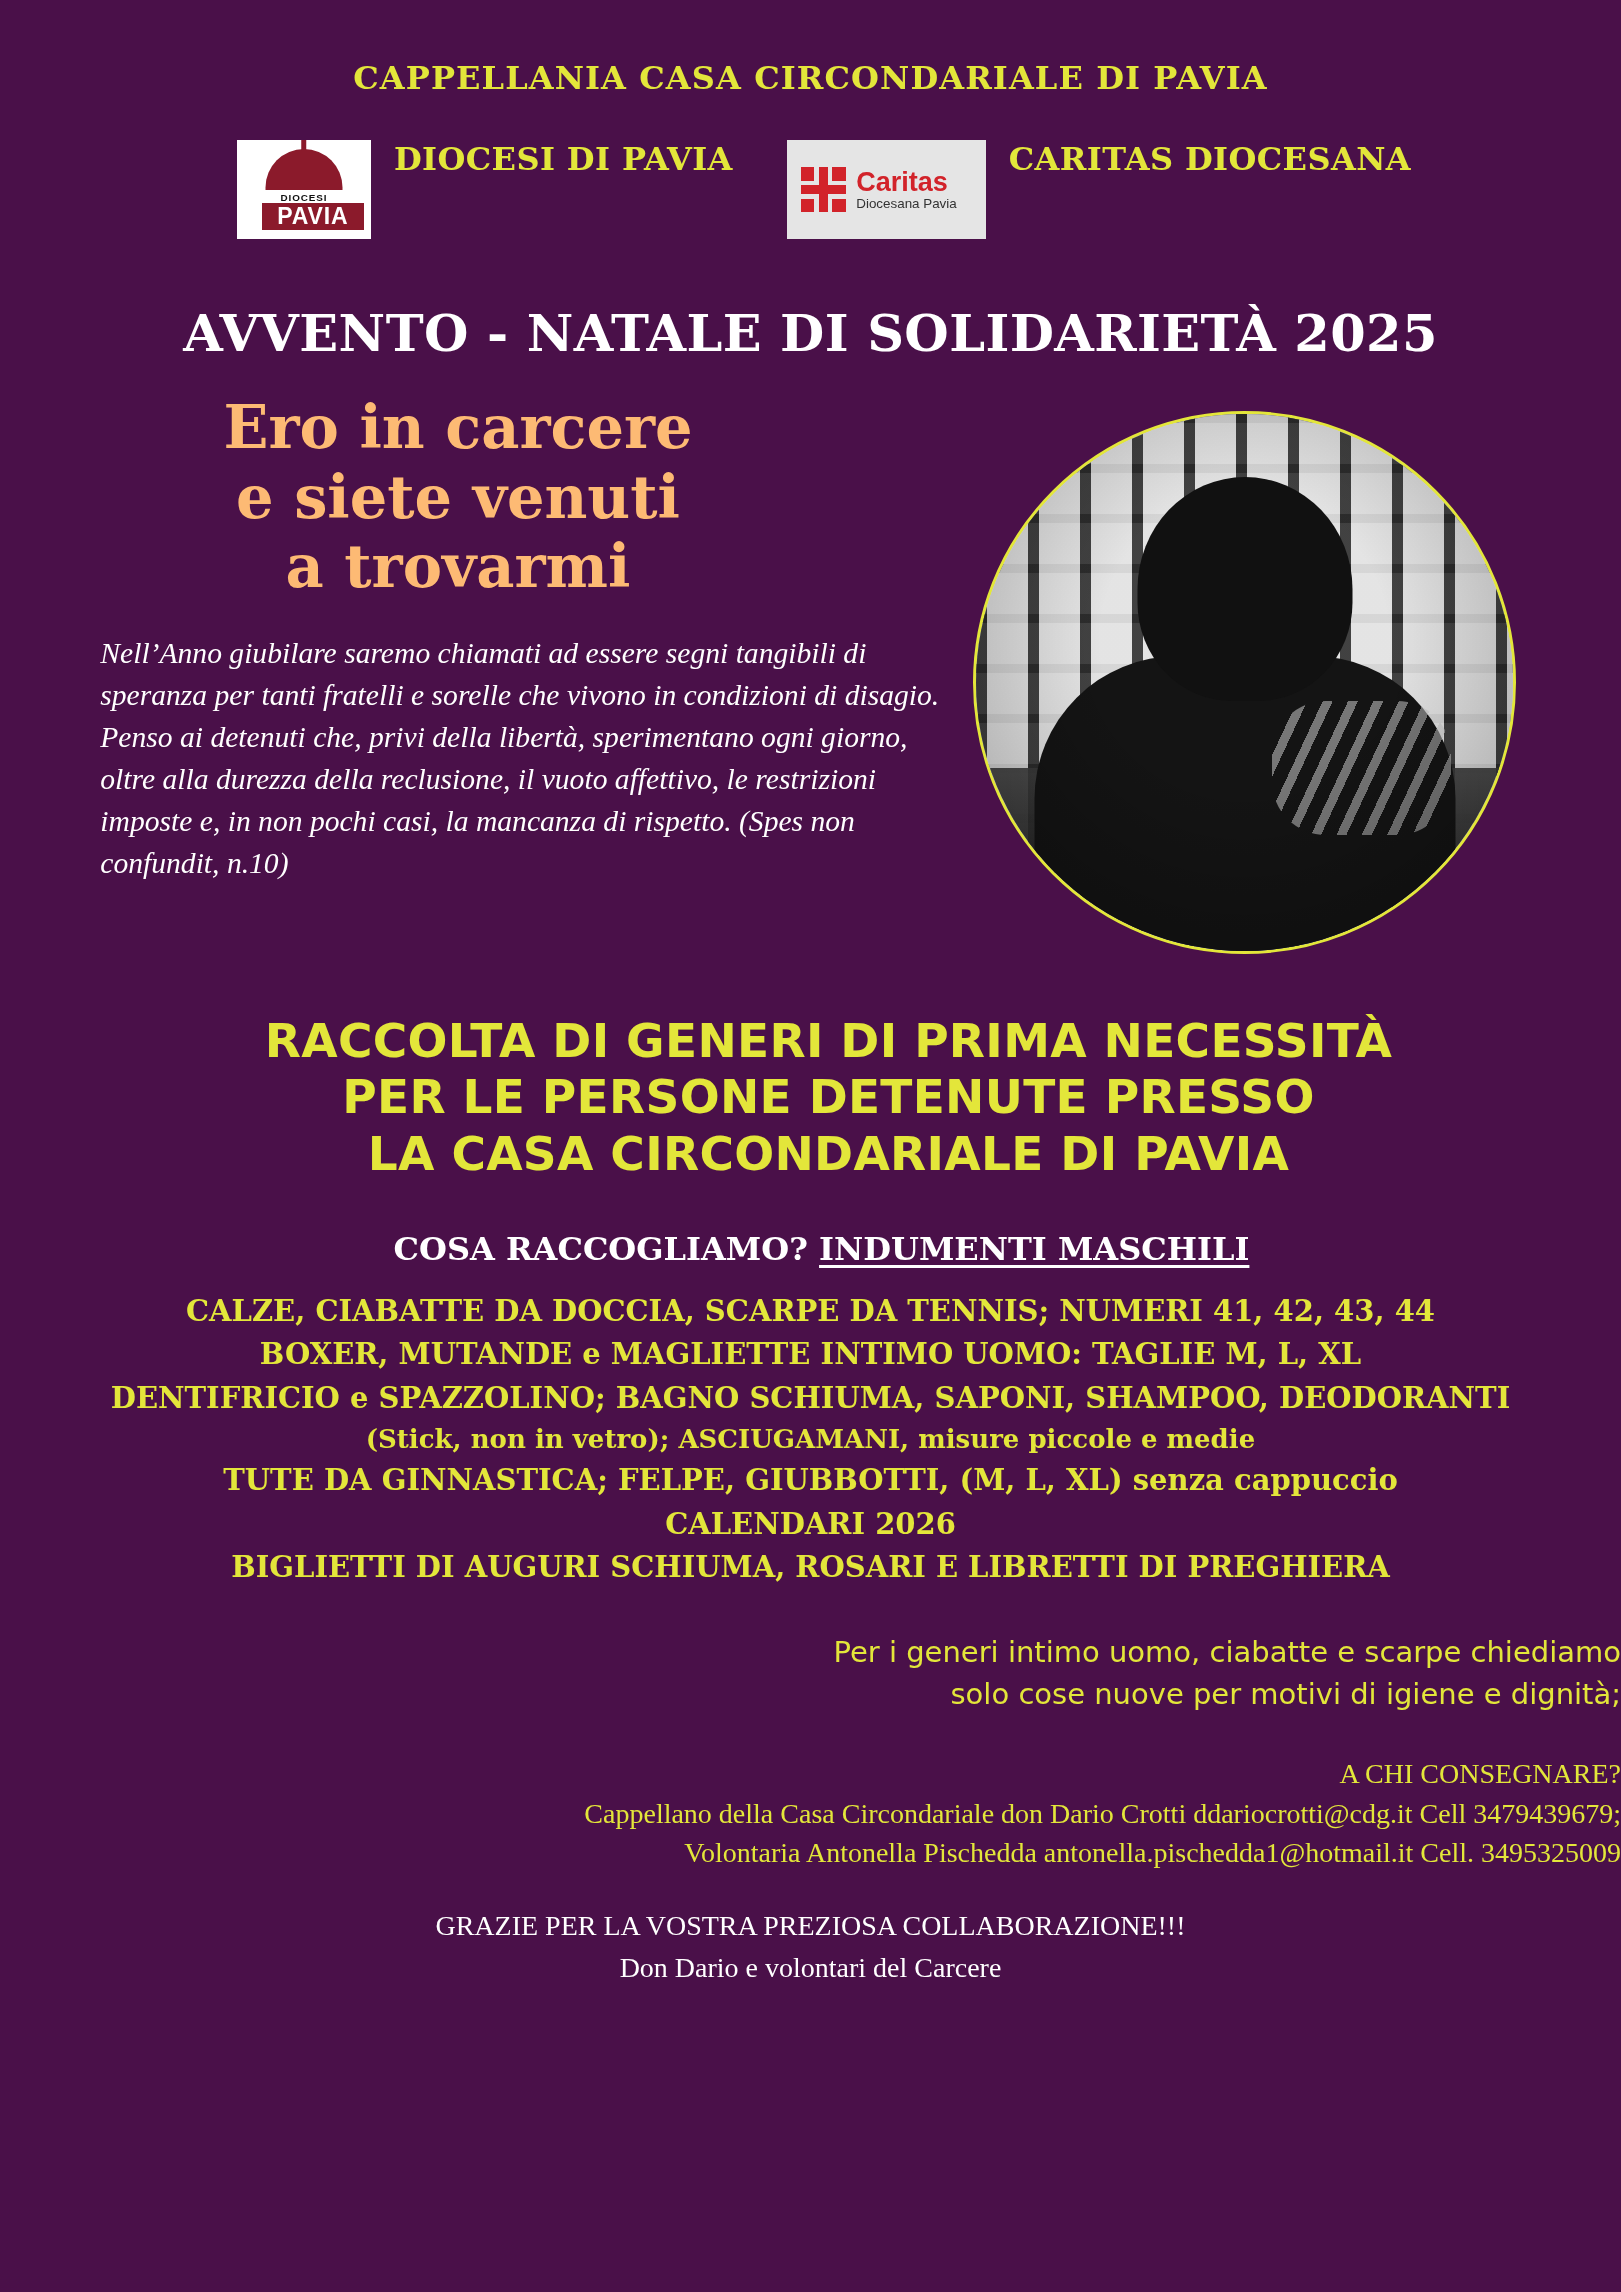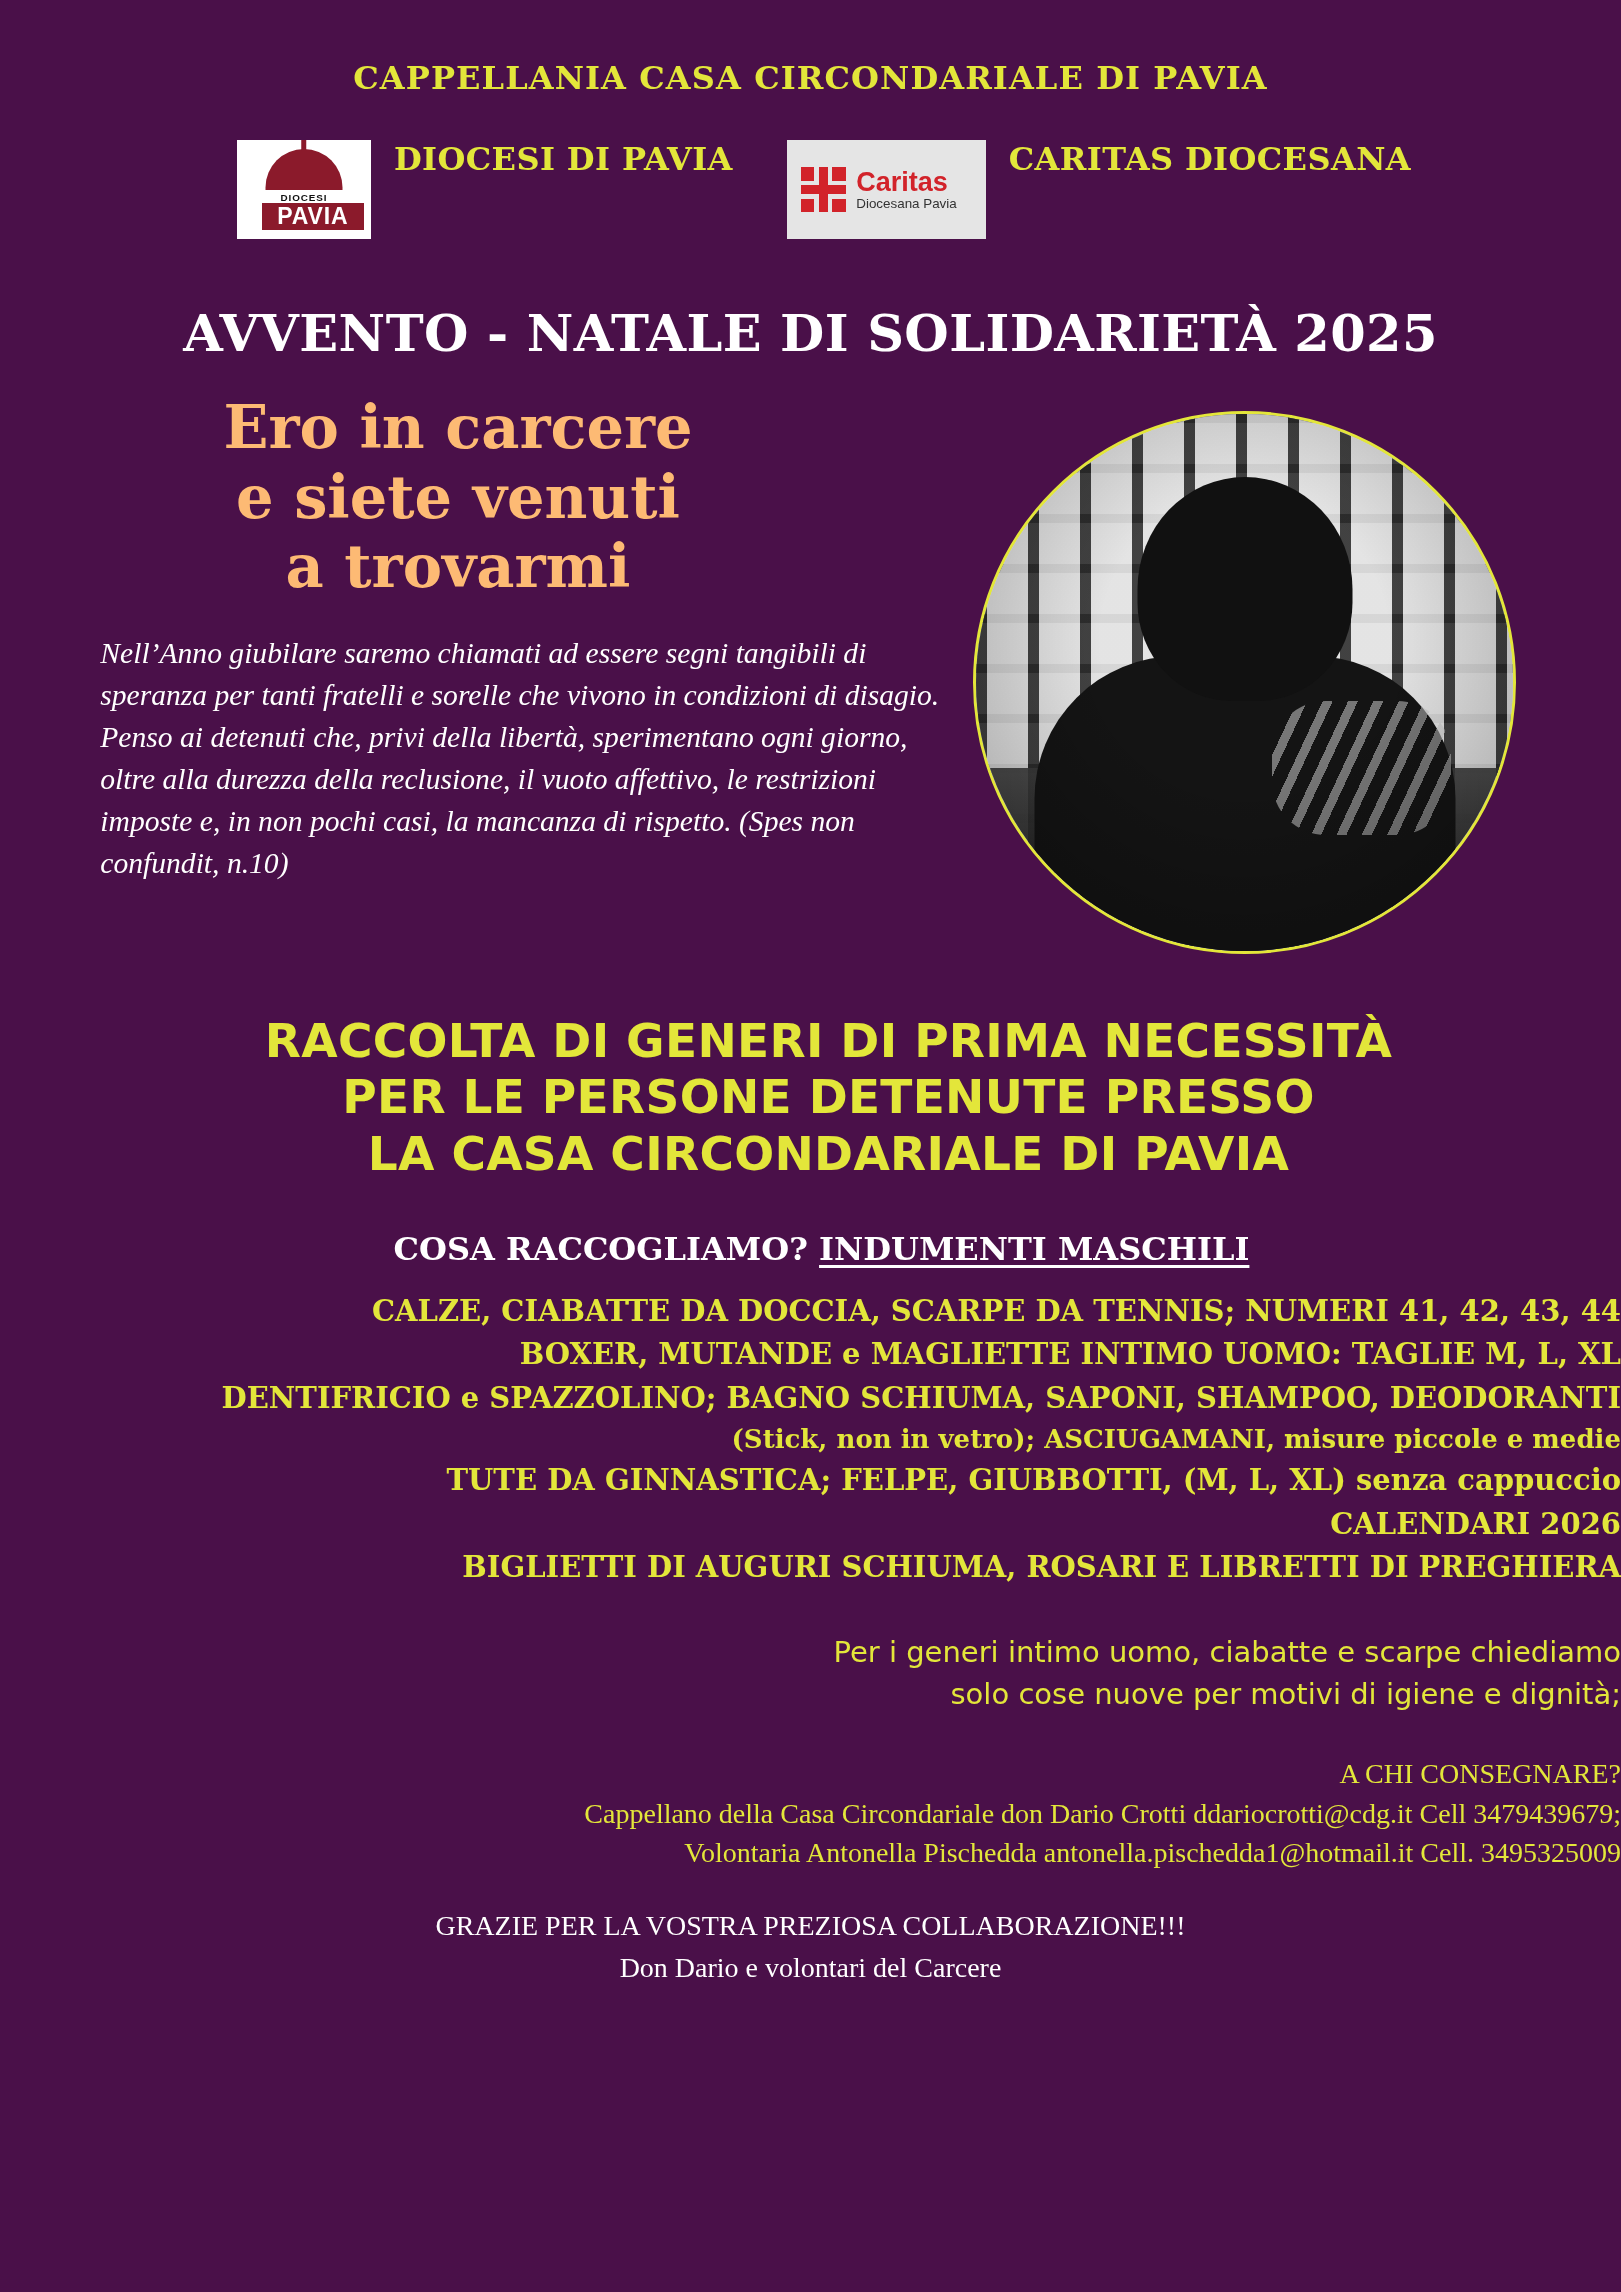--- a/index.html
+++ b/index.html
@@ -289,21 +289,21 @@
     color: #ffffff;
     padding-left: 22px;
   }
   .cosa-line .underline {
     text-decoration: underline;
     text-underline-offset: 4.5px;
   }
 
   .items {
     margin-top: 21.5px;
-    text-align: right;
+    text-align: center;
     color: #e3e63a;
     font-family: "DejaVu Serif", serif;
     font-weight: bold;
     font-size: 29px;
     line-height: 1.5;
   }
   .items .small {
     font-size: 26px;
   }
 

